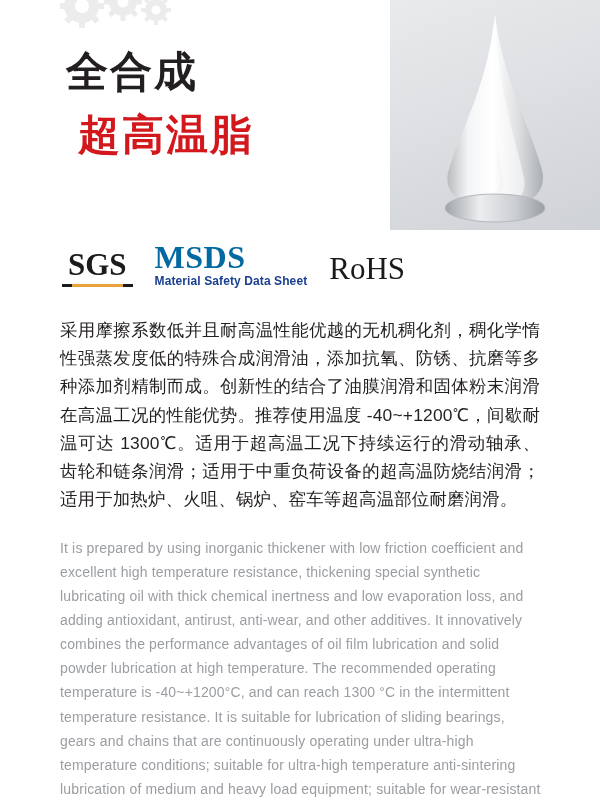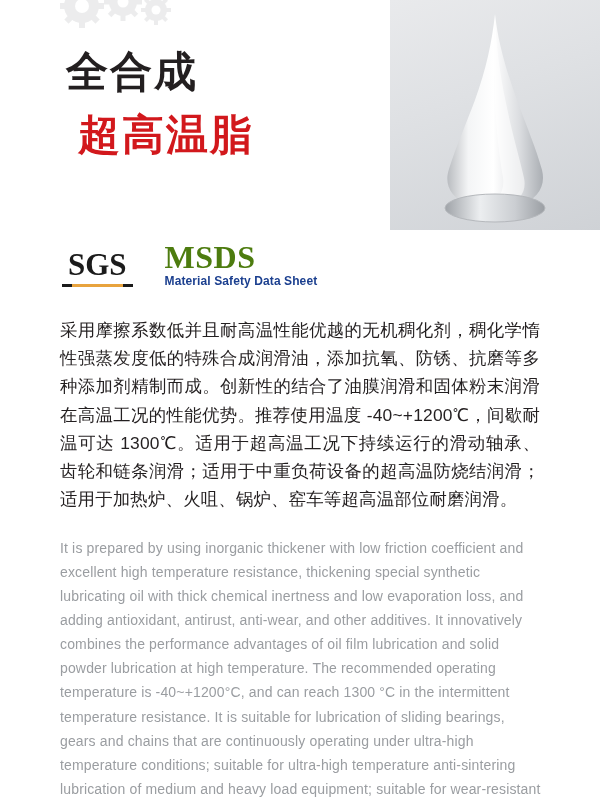--- a/index.html
+++ b/index.html
@@ -78,21 +78,21 @@
 
   
   .certs {
     position: absolute;
     top: 237px;
     left: 62px;
     width: 480px;
     height: 50px;
     display: flex;
     align-items: flex-end;
-    gap: 32px;
+    gap: 22px;
   }
   .sgs-logo {
     position: relative;
     padding: 1px 6px 4px 6px;
     border-bottom: 3px solid #e8a33d;
   }
   .sgs-logo .sgs-text {
     font-family: "Liberation Serif", serif;
     font-weight: bold;
     font-size: 31px;
@@ -112,21 +112,21 @@
     width: 10px; height: 3px;
     background: #1b1b1b;
   }
   .msds-logo {
     line-height: 1;
   }
   .msds-logo .msds-text {
     font-family: "Liberation Serif", serif;
     font-weight: bold;
     font-size: 32px;
-    color: #4d7c0f;
+    color: #0369a1;
     letter-spacing: 0.5px;
   }
   .msds-logo .msds-sub {
     margin-top: 2px;
     font-family: "Liberation Sans", sans-serif;
     font-size: 12px;
     font-weight: bold;
     color: #1b3f8f;
     letter-spacing: 0.1px;
   }
@@ -252,17 +252,18 @@
 <div class="certs">
   <div class="sgs-logo">
     <span class="sgs-bar-left"></span>
     <span class="sgs-bar-right"></span>
     <span class="sgs-text">SGS</span>
   </div>
   <div class="msds-logo">
     <div class="msds-text">MSDS</div>
     <div class="msds-sub">Material Safety Data Sheet</div>
   </div>
+  <div class="rohs-logo">RoHS</div>
 </div>
 
 <div class="body-cn">采用摩擦系数低并且耐高温性能优越的无机稠化剂，稠化学惰性强蒸发度低的特殊合成润滑油，添加抗氧、防锈、抗磨等多种添加剂精制而成。创新性的结合了油膜润滑和固体粉末润滑在高温工况的性能优势。推荐使用温度 -40~+1200℃，间歇耐温可达 1300℃。适用于超高温工况下持续运行的滑动轴承、齿轮和链条润滑；适用于中重负荷设备的超高温防烧结润滑；适用于加热炉、火咀、锅炉、窑车等超高温部位耐磨润滑。</div>
 
 <div class="body-en">It is prepared by using inorganic thickener with low friction coefficient and excellent high temperature resistance, thickening special synthetic lubricating oil with thick chemical inertness and low evaporation loss, and adding antioxidant, antirust, anti-wear, and other additives. It innovatively combines the performance advantages of oil film lubrication and solid powder lubrication at high temperature. The recommended operating temperature is -40~+1200°C, and can reach 1300 °C in the intermittent temperature resistance. It is suitable for lubrication of sliding bearings, gears and chains that are continuously operating under ultra-high temperature conditions; suitable for ultra-high temperature anti-sintering lubrication of medium and heavy load equipment; suitable for wear-resistant lubrication of ultra-high temperature parts such as heating fumace, fire nozzle as well as boiler and kiln car.</div>
 
 </body></html>

